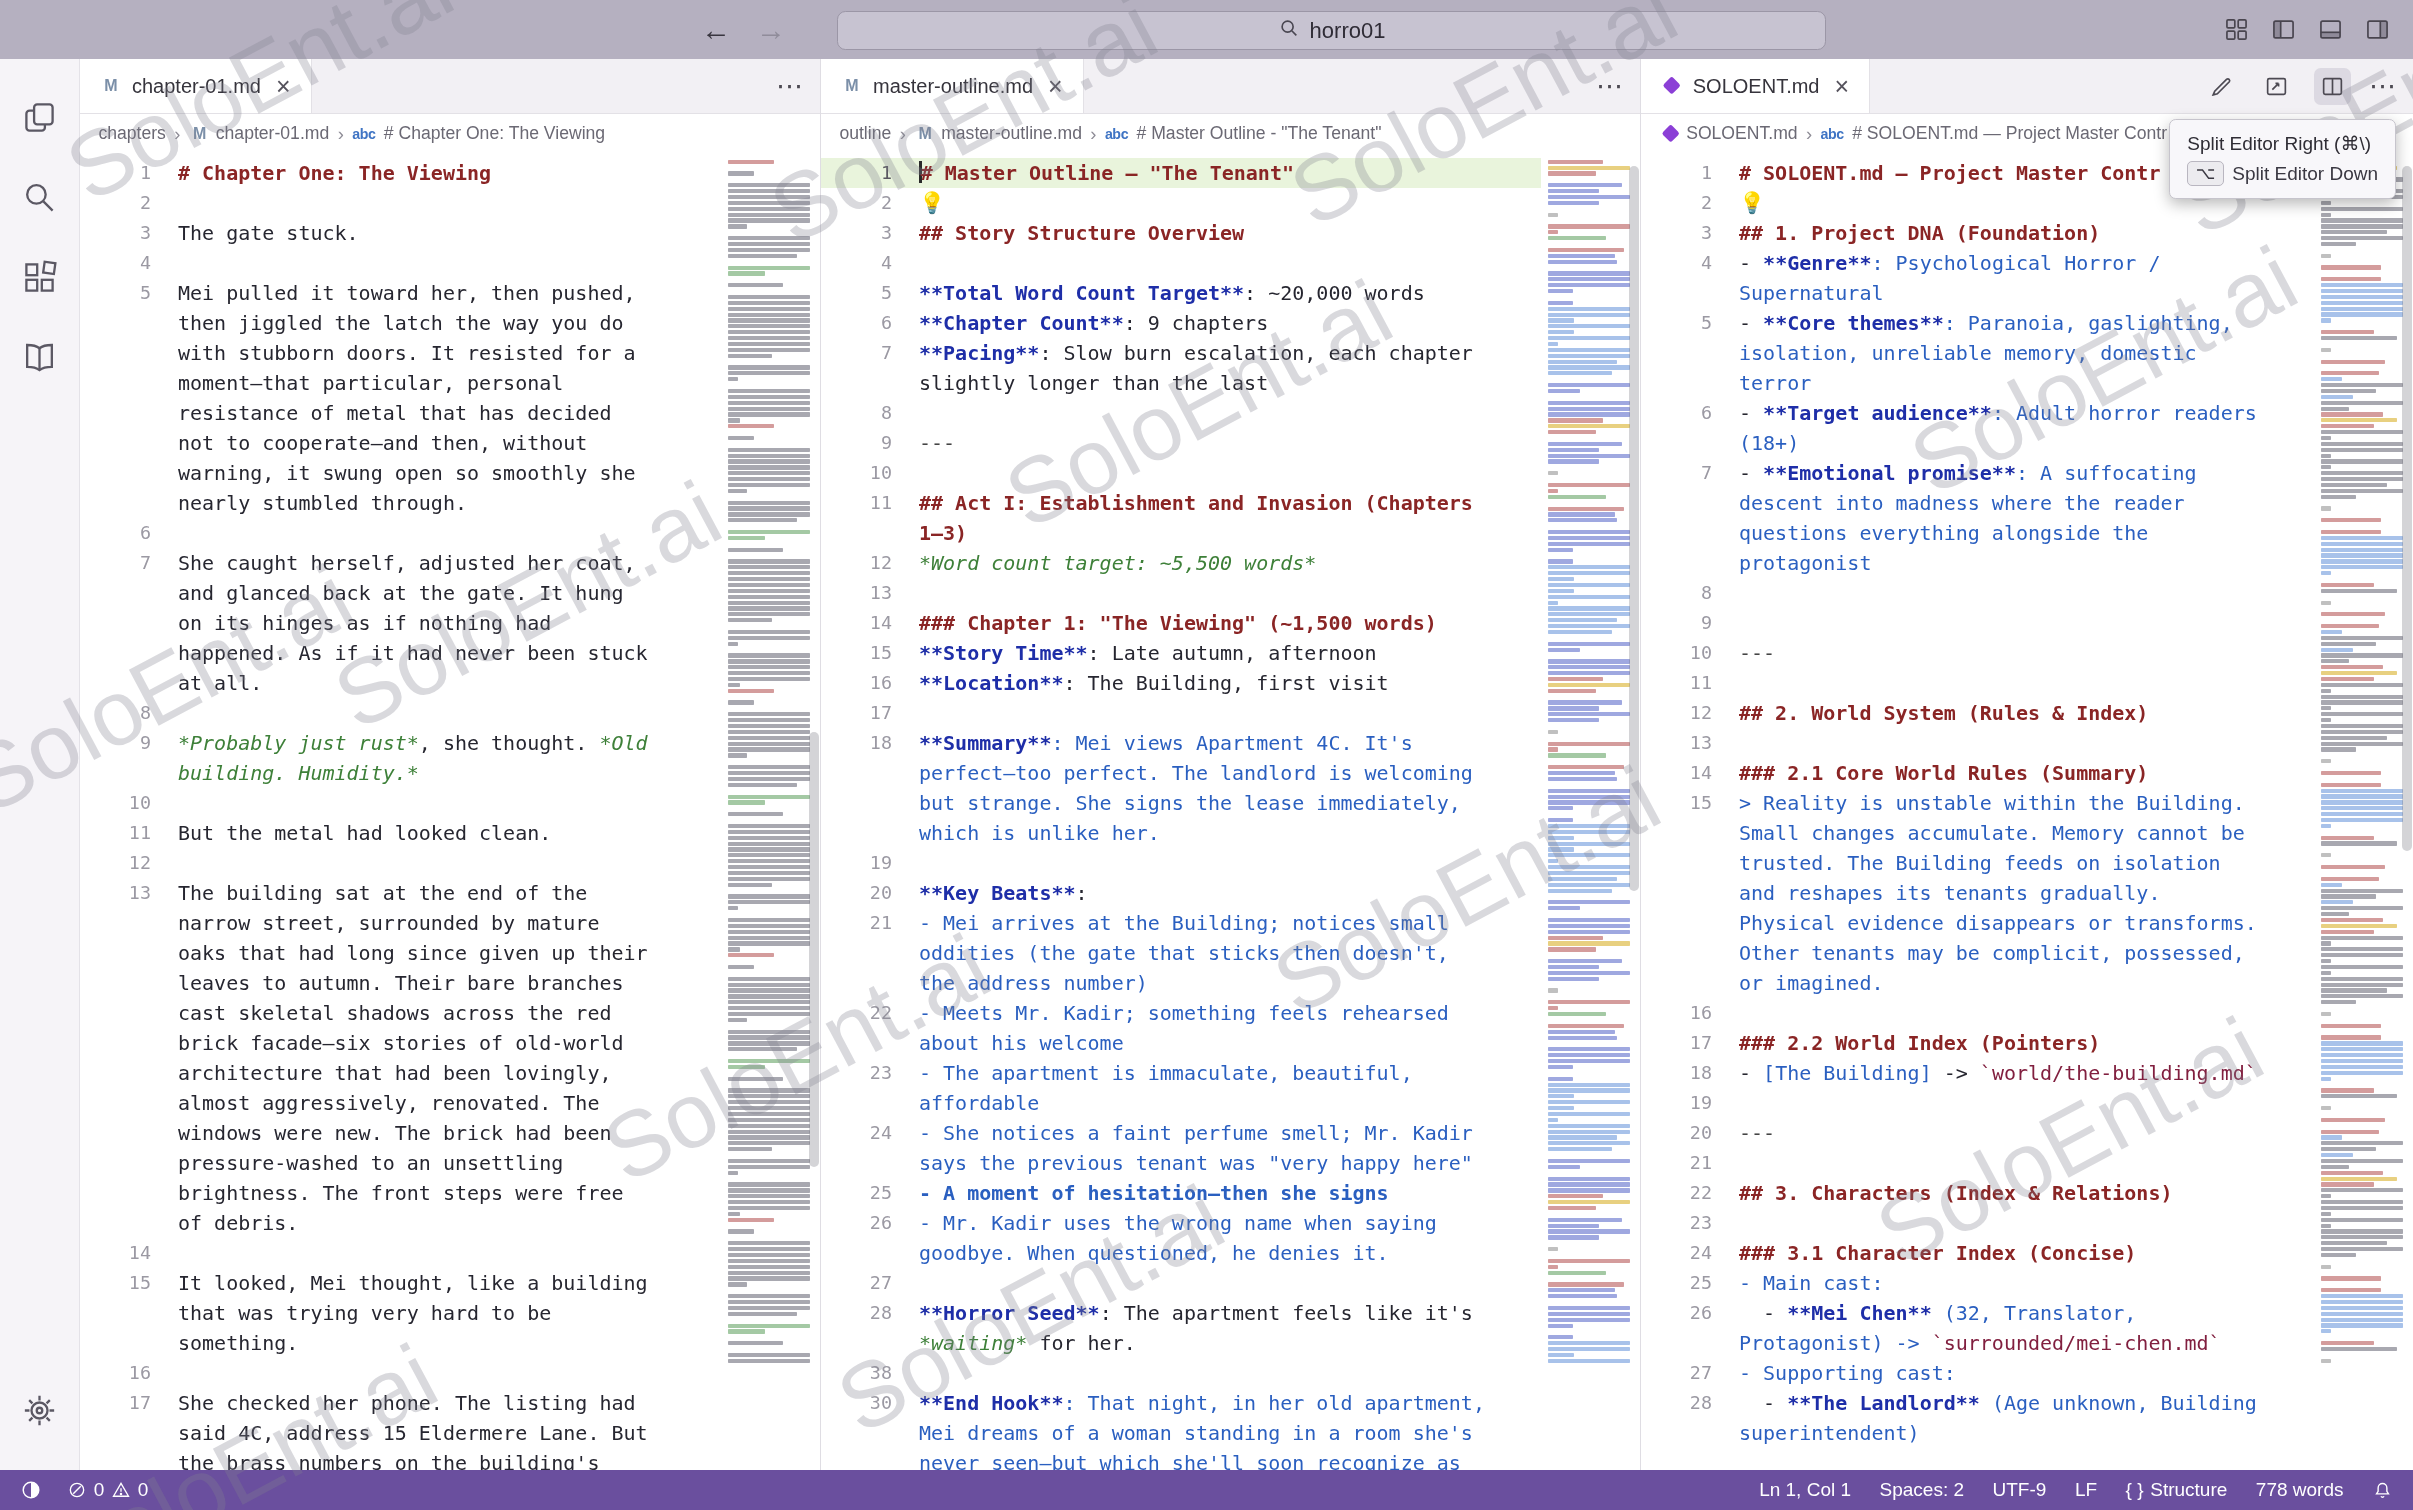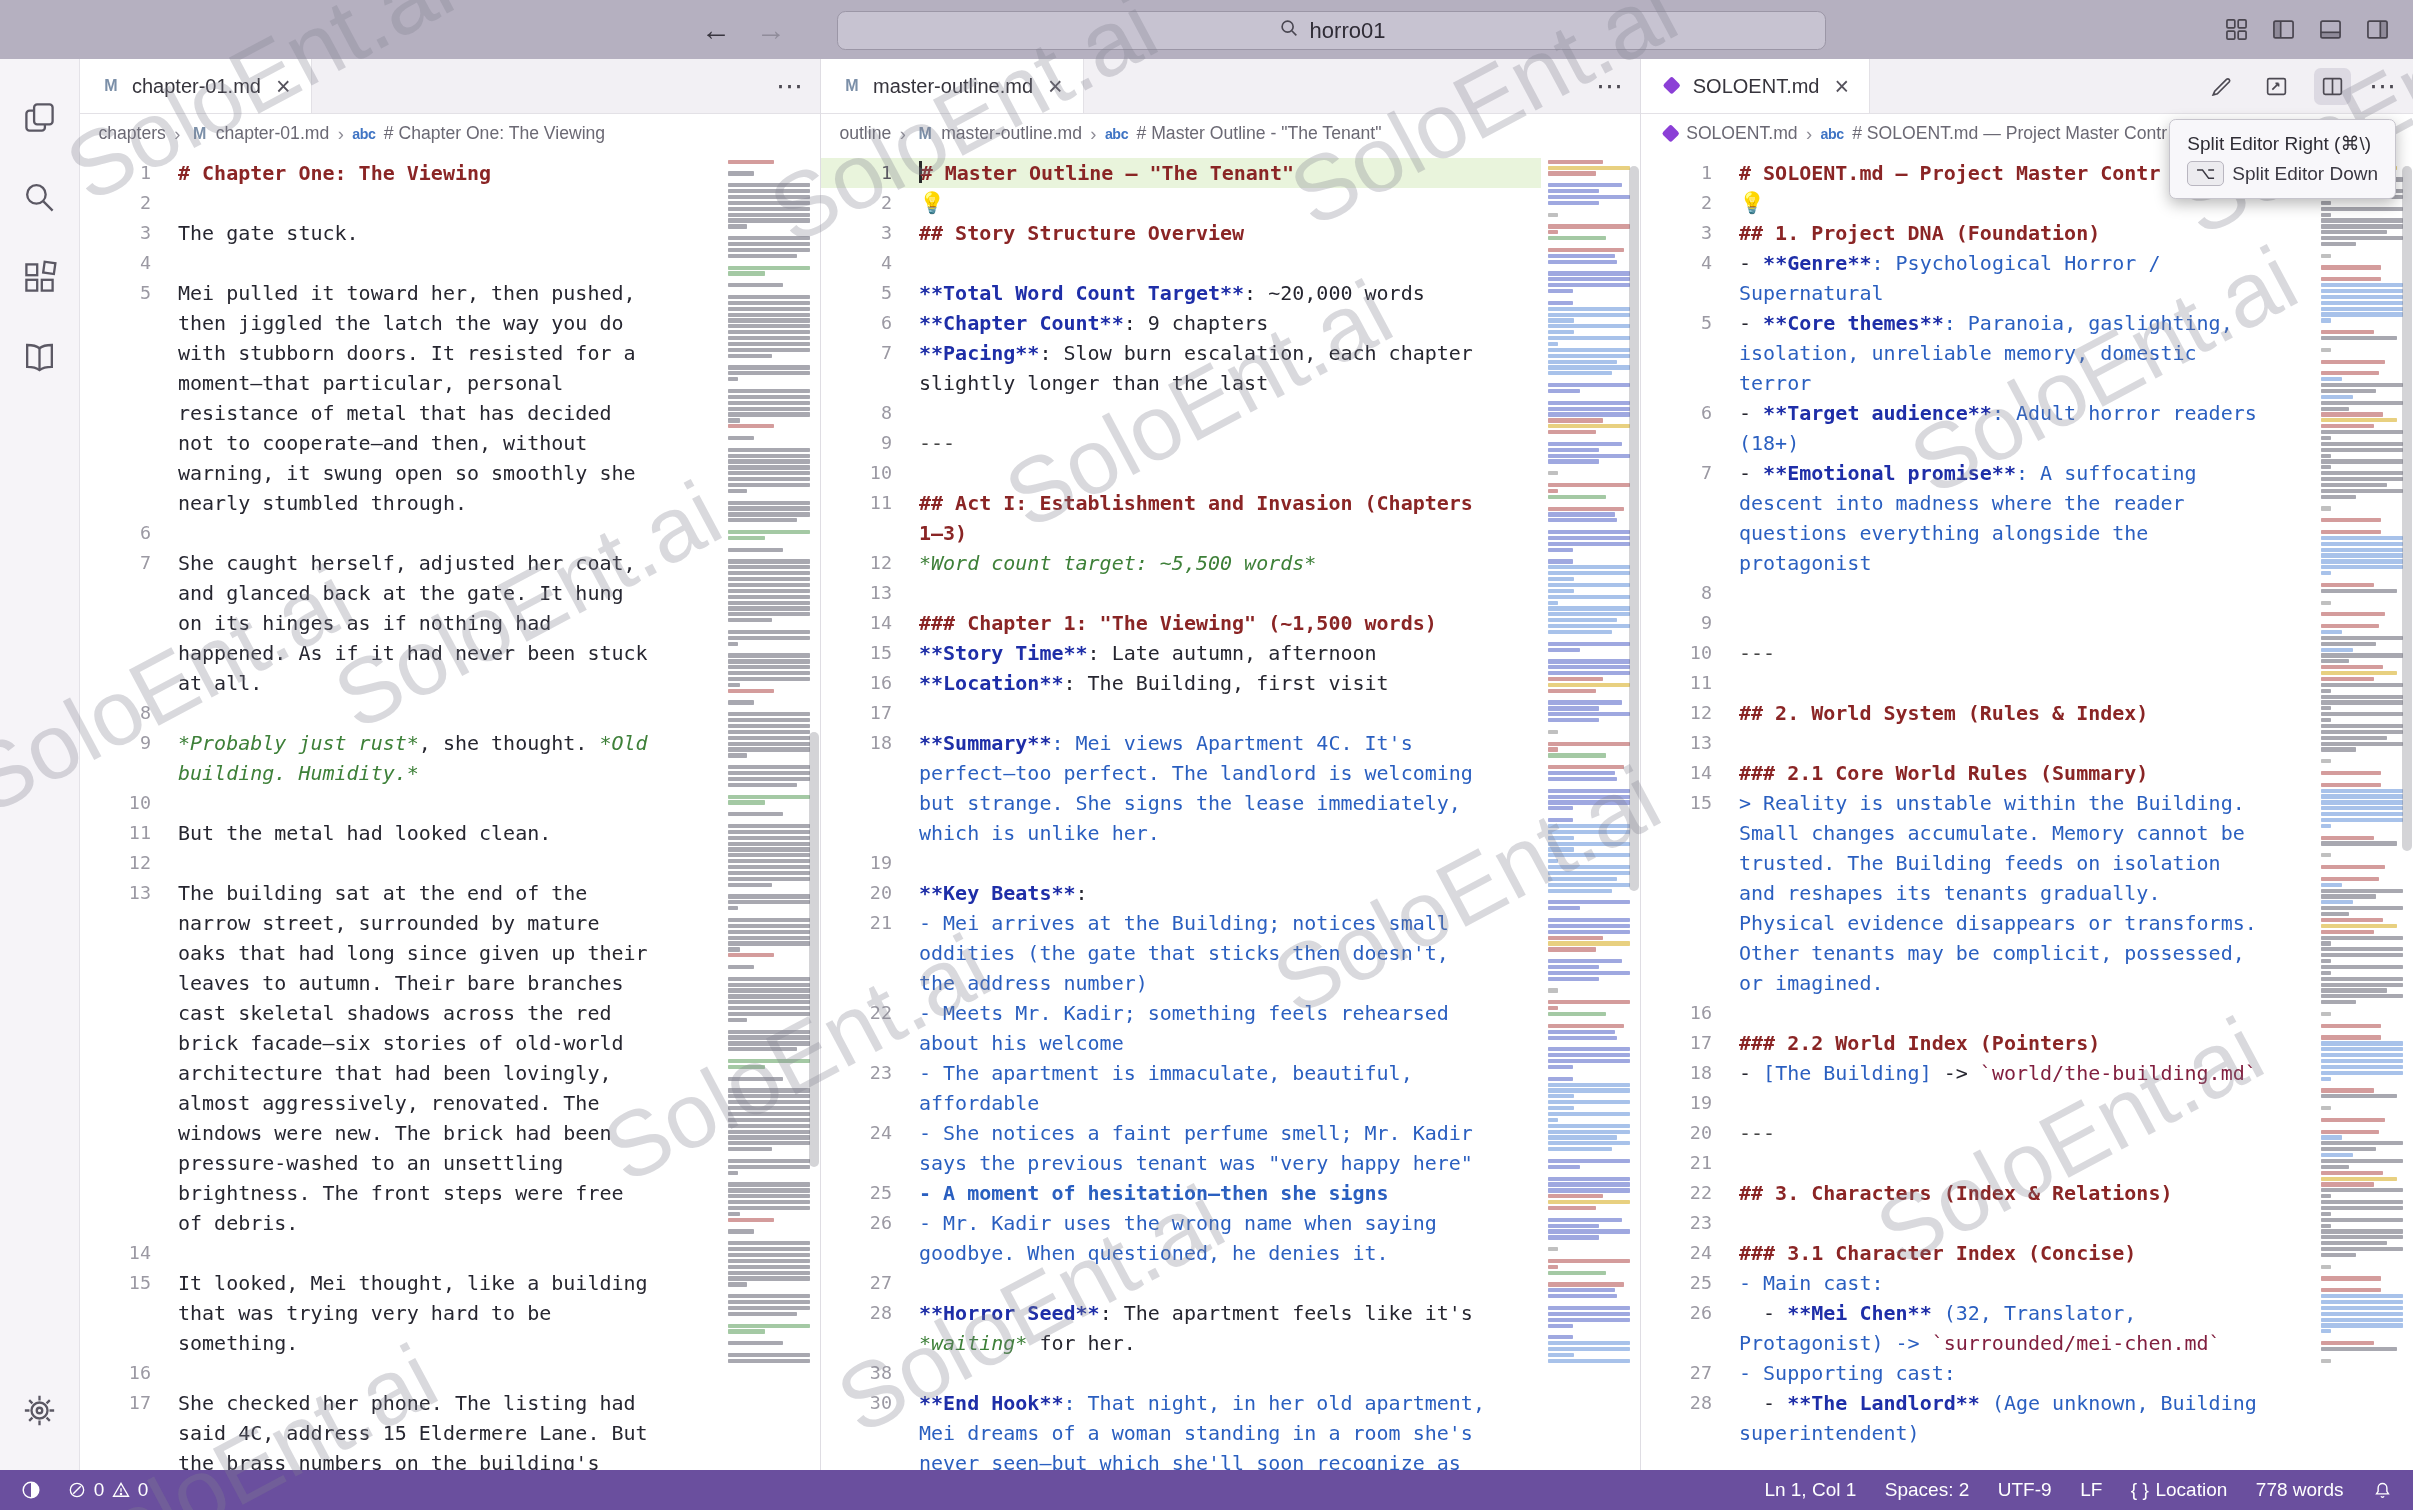--- a/index.html
+++ b/index.html
@@ -1250,21 +1250,21 @@
     </span>
     <span>0</span>
   </span>
   <span class="sb-right">
     <span class="sb-item">Ln 1, Col 1</span>
     <span class="sb-item">Spaces: 2</span>
     <span class="sb-item">UTF-9</span>
     <span class="sb-item">LF</span>
     <span class="sb-item">
       <span>{ }</span>
-      <span>Location</span>
+      <span>Structure</span>
     </span>
     <span class="sb-item">778 words</span>
     <span class="sb-item">
       <svg width="21" height="21" viewBox="0 0 24 24" fill="none" stroke="#fff" stroke-width="1.6">
         <path d="M12 4a5 5 0 0 0-5 5v4l-1.8 2.8h13.6L17 13V9a5 5 0 0 0-5-5z"></path>
         <path d="M10.3 18.6a1.9 1.9 0 0 0 3.4 0"></path>
       </svg>
     </span>
   </span>
 </div>

